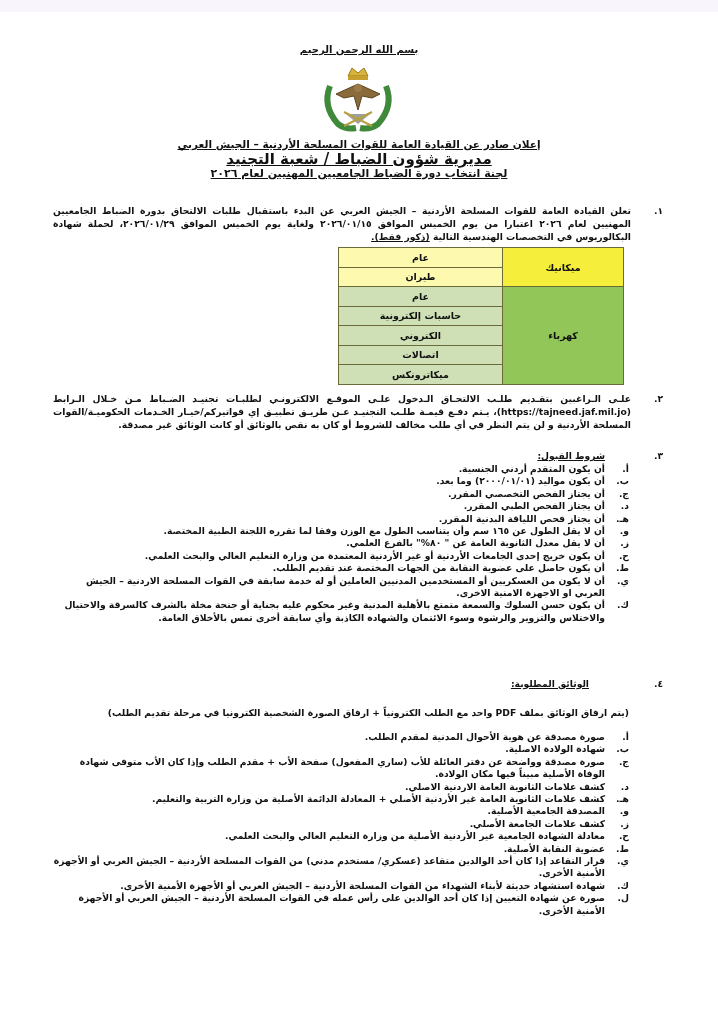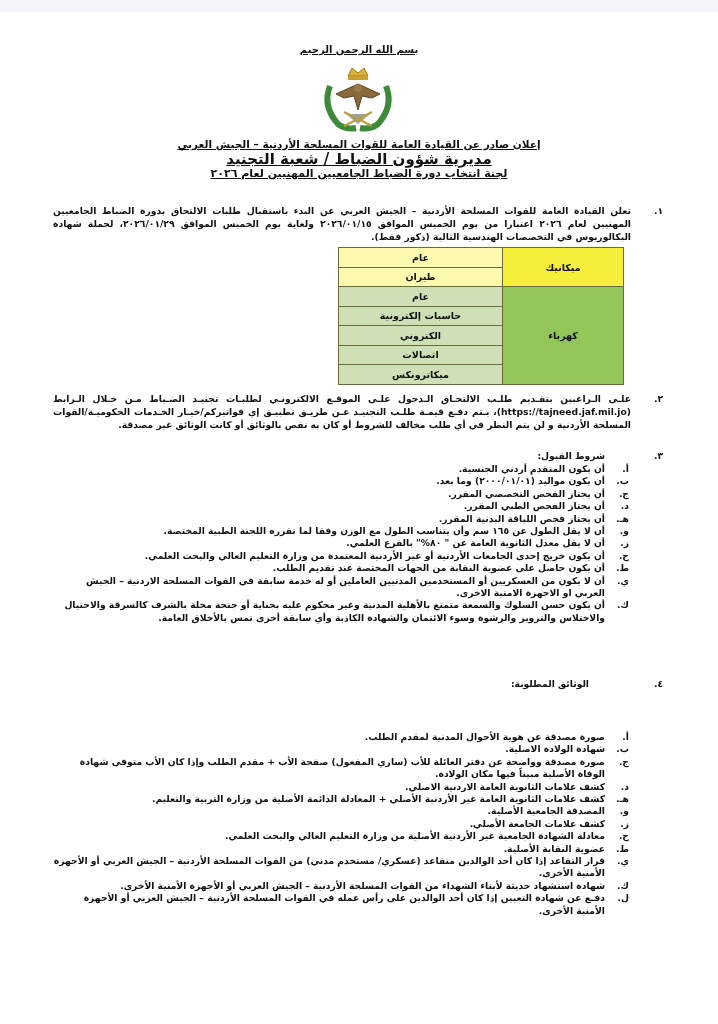--- a/index.html
+++ b/index.html
@@ -15,21 +15,21 @@
     .center-block { position: absolute; left: 0; width: 718px; text-align: center; font-weight: bold; }
     .basmala { top: 44px; font-size: 10px; text-decoration: underline; }
     .emblem { position: absolute; top: 64px; left: 316px; width: 84px; height: 70px; }
     .h1 { top: 137px; font-size: 10.5px; text-decoration: underline; line-height: 14px; }
     .h2 { top: 152px; font-size: 15px; text-decoration: underline; line-height: 14px; }
     .h3 { top: 167px; font-size: 11px; text-decoration: underline; line-height: 14px; }
 
     .para { position: absolute; right: 55px; width: 610px; font-size: 9.2px; font-weight: bold; line-height: 13px; text-align: justify; }
     .num { position: absolute; right: 0; font-weight: bold; }
     .ptext { margin-right: 32px; }
-    .u { }
+    .u { text-decoration: underline; }
 
     table.spec {
       position: absolute; top: 247px; left: 338px; width: 286px;
       border-collapse: collapse; font-size: 9.5px; font-weight: bold; text-align: center;
     }
     table.spec td { border: 1px solid #6b6b3a; height: 18.5px; padding: 0; margin-left: 40px; }
     .mech-sub { background: #fdfab0; }
     .mech-main { background: #f5ef3c; width: 120px; }
     .elec-sub { background: #cfe0b6; }
     .elec-main { background: #92c658; width: 120px; }
@@ -158,20 +158,23 @@
         <span class="mk">ك.</span>
         <span class="litxt">أن يكون حسن السلوك والسمعة متمتع بالأهلية المدنية وغير محكوم عليه بجناية أو جنحة مخلة بالشرف كالسرقة والاحتيال والاختلاس والتزوير والرشوة وسوء الائتمان والشهادة الكاذبة وأي سابقة أخرى تمس بالأخلاق العامة.</span>
       </div>
   </div>
 
   <div class="sec3" style="top:678px;">
     <span class="num">٤.</span>
     <span class="u" style="margin-right:74px;text-align:right;">الوثائق المطلوبة:</span>
   </div>
 
+  <div class="para" style="top:706px; font-size:9.2px;">
+    <div style="margin-right:34px;">(يتم ارفاق الوثائق بملف PDF واحد مع الطلب الكترونياً + ارفاق الصورة الشخصية الكترونيا في مرحلة تقديم الطلب)</div>
+  </div>
 
   <div class="list" style="top:731px;">
     <div class="li">
         <span class="mk">أ.</span>
         <span class="litxt">صورة مصدقة عن هوية الأحوال المدنية لمقدم الطلب.</span>
       </div>
     <div class="li">
         <span class="mk">ب.</span>
         <span class="litxt">شهادة الولادة الاصلية.</span>
       </div>
@@ -206,17 +209,17 @@
     <div class="li">
         <span class="mk">ي.</span>
         <span class="litxt">قرار التقاعد إذا كان أحد الوالدين متقاعد (عسكري/ مستخدم مدني) من القوات المسلحة الأردنية – الجيش العربي أو الأجهزة الأمنية الأخرى.</span>
       </div>
     <div class="li">
         <span class="mk">ك.</span>
         <span class="litxt">شهادة استشهاد حديثة لأبناء الشهداء من القوات المسلحة الأردنية – الجيش العربي أو الأجهزة الأمنية الأخرى.</span>
       </div>
     <div class="li">
         <span class="mk">ل.</span>
-        <span class="litxt">دفـع عن شهادة التعيين إذا كان أحد الوالدين على رأس عمله في القوات المسلحة الأردنية – الجيش العربي أو الأجهزة الأمنية الأخرى.</span>
+        <span class="litxt">صورة عن شهادة التعيين إذا كان أحد الوالدين على رأس عمله في القوات المسلحة الأردنية – الجيش العربي أو الأجهزة الأمنية الأخرى.</span>
       </div>
   </div>
 
 </div>
 
 </body></html>

